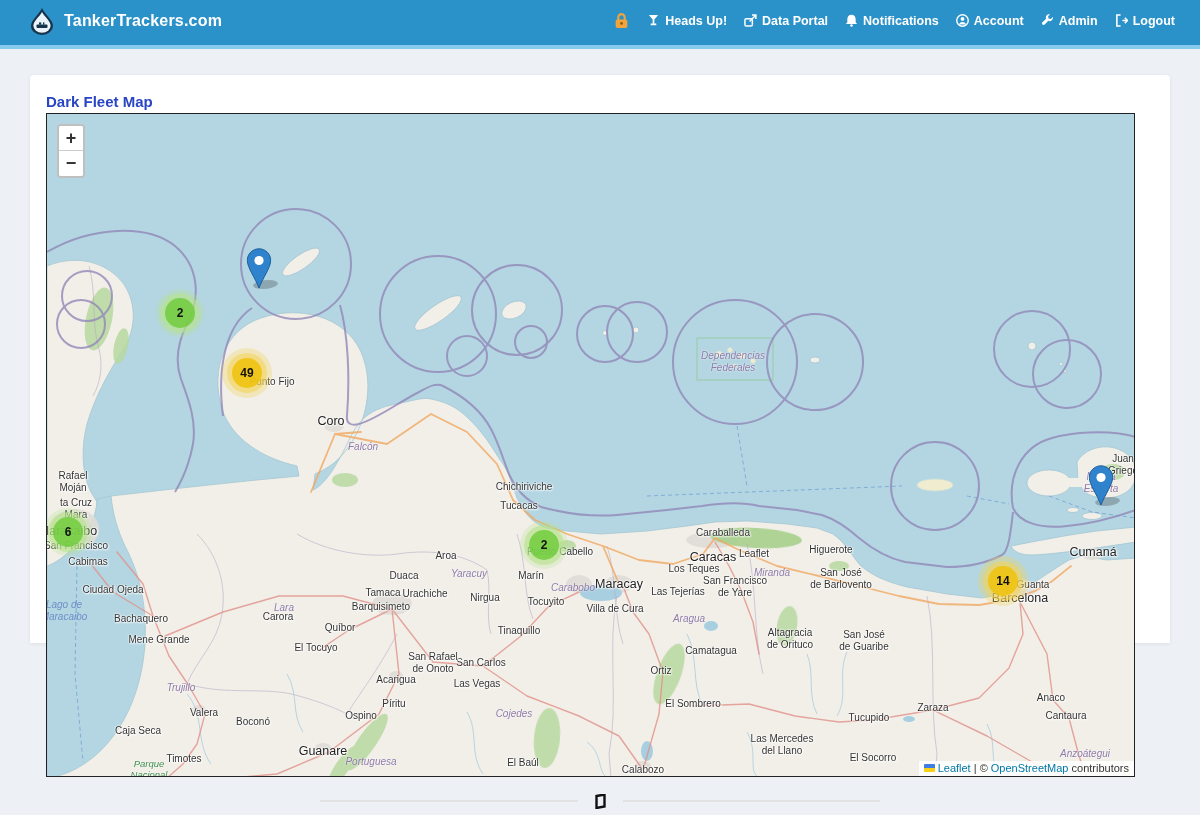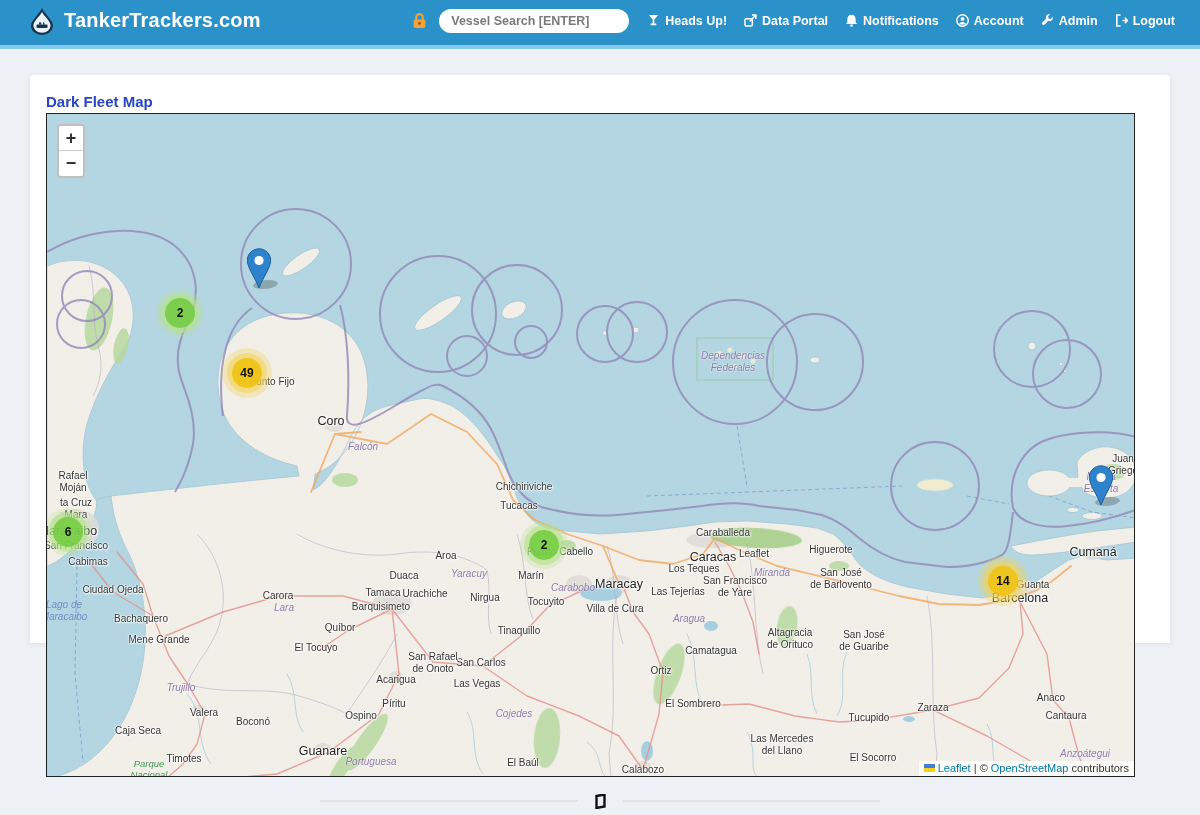--- a/index.html
+++ b/index.html
@@ -4,21 +4,21 @@
 <style>
   * { box-sizing: border-box; margin: 0; padding: 0; }
   html,body { width:1200px; height:815px; overflow:hidden;
     font-family:"Liberation Sans", sans-serif; background:#edf1f6; }
 
   
   .navbar { position:absolute; top:0; left:0; width:1200px; height:49px;
     background:#2a91c9; border-bottom:4px solid #85c9ec; display:flex;
     align-items:center; padding:0 25px 4px 30px; }
   .brand { display:flex; align-items:center; gap:10px; cursor:pointer; }
-  .brand-name { color:#fff; font-weight:bold; font-size:20px; letter-spacing:.2px; }
+  .brand-name { color:#fff; font-weight:bold; font-size:16px; letter-spacing:.2px; }
   .search-group { display:flex; align-items:center; gap:12px; margin-left:auto; }
   .search-input { width:190px; height:24px; border:none; border-radius:13px;
     padding:0 12px; font-size:12.5px; font-weight:bold; color:#333; outline:none;
     font-family:"Liberation Sans",sans-serif; }
   .search-input::placeholder { color:#7a7a7a; }
   .nav-links { display:flex; align-items:center; gap:17px; margin-left:18px; }
   .nav-item { display:flex; align-items:center; gap:5px; color:#fff;
     font-size:12.5px; font-weight:bold; cursor:pointer; white-space:nowrap;
     text-decoration:none; }
   .nav-ico { display:flex; align-items:center; }
@@ -95,21 +95,20 @@
   </div>
 
   <div class="search-group">
     <span class="nav-ico">
       <svg width="15" height="17" viewBox="0 0 14 16">
         <path d="M4,8 V5 a3,3 0 0 1 6,0 V8" fill="none" stroke="#f2a33c" stroke-width="2"></path>
         <rect x="1.5" y="7" width="11" height="8" rx="1.6" fill="#f2a33c"></rect>
         <circle cx="7" cy="10.8" r="1.3" fill="#8a5a12"></circle>
       </svg>
     </span>
-    <input class="search-input" type="text" placeholder="Vessel Search [ENTER]" style="">
   </div>
 
   <nav class="nav-links" id="nav-links">
   <a class="nav-item">
     <span class="nav-ico">
           <svg width="13" height="13" viewBox="0 0 14 14">
             <path d="M2,1 h10 l-4.1,4.8 v4.4 h2.1 v1.9 h-6 v-1.9 h2.1 v-4.4 z" fill="#fff"></path>
           </svg>
         </span>
     <span class="nav-label">Heads Up!</span>
@@ -336,21 +335,21 @@
         <div class="mlabel city" style="left: 477px; top: 373px;">Chichiriviche</div>
         <div class="mlabel city" style="left: 472px; top: 392px;">Tucacas</div>
         <div class="mlabel city" style="left: 399px; top: 442px;">Aroa</div>
         <div class="mlabel city" style="left: 484px; top: 462px;">Marín</div>
         <div class="mlabel state" style="left: 422px; top: 460px;">Yaracuy</div>
         <div class="mlabel city" style="left: 357px; top: 462px;">Duaca</div>
         <div class="mlabel city" style="left: 336px; top: 479px;">Tamaca</div>
         <div class="mlabel city" style="left: 378px; top: 480px;">Urachiche</div>
         <div class="mlabel city" style="left: 334px; top: 493px;">Barquisimeto</div>
         <div class="mlabel city" style="left: 438px; top: 484px;">Nirgua</div>
-        <div class="mlabel city" style="left: 231px; top: 482px;">Carora</div>
+        <div class="mlabel city" style="left: 231px; top: 503px;">Carora</div>
         <div class="mlabel state" style="left: 237px; top: 494px;">Lara</div>
         <div class="mlabel city" style="left: 293px; top: 514px;">Quíbor</div>
         <div class="mlabel city" style="left: 269px; top: 534px;">El Tocuyo</div>
         <div class="mlabel city-lg" style="left: 572px; top: 470px;">Maracay</div>
         <div class="mlabel city" style="left: 499px; top: 488px;">Tocuyito</div>
         <div class="mlabel city" style="left: 472px; top: 517px;">Tinaquillo</div>
         <div class="mlabel city" style="left: 434px; top: 549px;">San Carlos</div>
         <div class="mlabel city" style="left: 430px; top: 570px;">Las Vegas</div>
         <div class="mlabel city" style="left: 386px; top: 549px;">San Rafael
 de Onoto</div>

